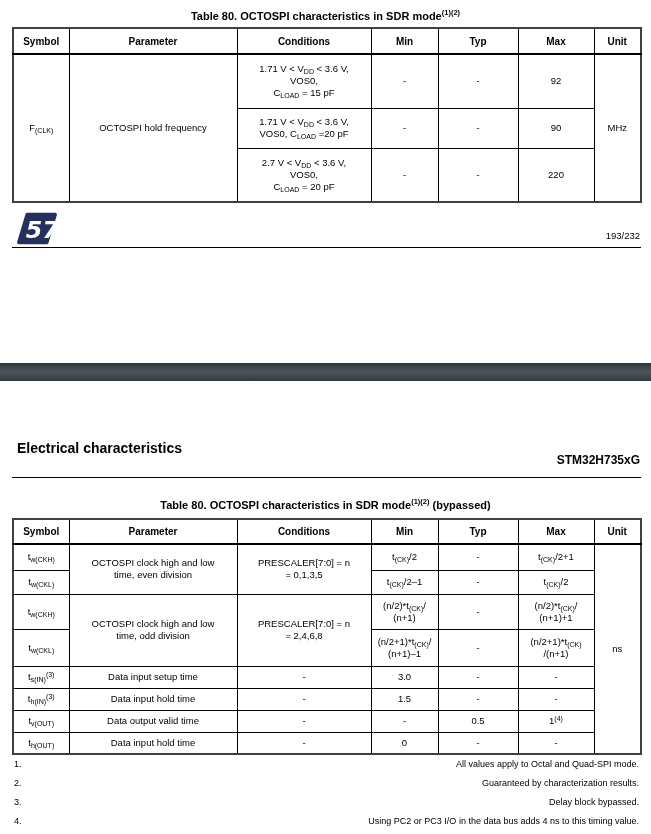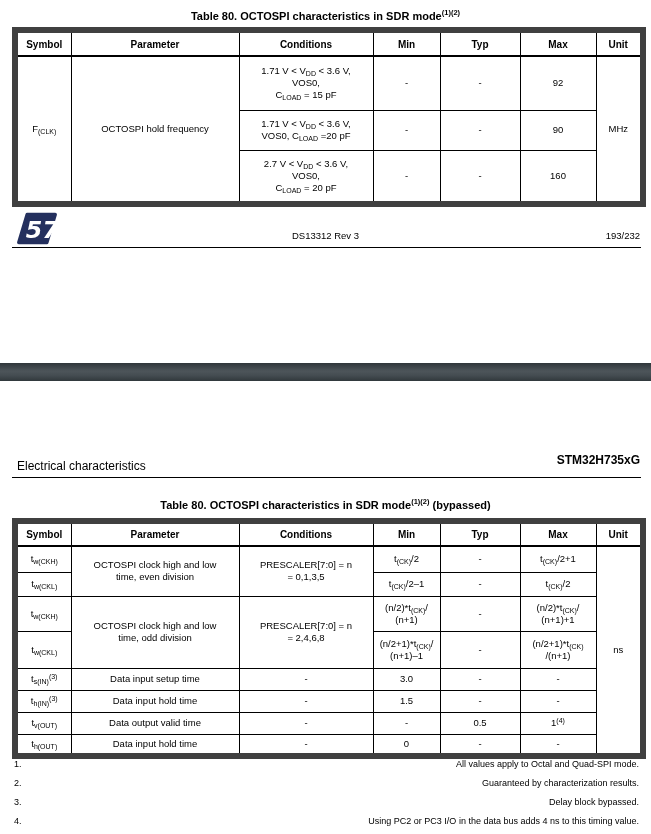--- a/index.html
+++ b/index.html
@@ -4,21 +4,21 @@
 <style>
   html,body{margin:0;padding:0;background:#fff;}
   #stage{position:relative;width:651px;height:834px;background:#fff;overflow:hidden;
          font-family:"Liberation Sans",sans-serif;color:#000;}
 
   .tbl-title{position:absolute;left:0;width:651px;text-align:center;
              font-size:11px;font-weight:bold;}
   .tbl-title sup{font-size:7.5px;}
 
   table.dtable{position:absolute;left:12px;border-collapse:collapse;table-layout:fixed;
-               width:628px;border:6px solid #404040;}
+               width:628px;border:2px solid #404040;}
   .dtable th,.dtable td{border:1px solid #000;text-align:center;vertical-align:middle;
                padding:1px 3px;overflow:hidden;}
   .dtable thead th{font-size:10px;font-weight:bold;border-bottom:2px solid #000;}
   .dtable td{font-size:9.5px;line-height:1.25;}
   .dtable sub{font-size:7px;vertical-align:-2px;line-height:0;}
   .dtable sup{font-size:7px;vertical-align:3px;line-height:0;}
 
   .t1{top:27px;}
   .t1 thead tr{height:26px;}
   .t1 tbody tr:nth-child(1){height:54px;}
@@ -37,21 +37,21 @@
   .t2 tbody tr:nth-child(8){height:22px;}
 
   .logo{position:absolute;left:16px;top:211px;width:42px;height:35px;}
   .footer-rule{position:absolute;top:247px;left:12px;width:629px;border-top:1.5px solid #000;}
   .footer-doc{position:absolute;top:230px;left:0;width:651px;text-align:center;font-size:9.5px;}
   .footer-page{position:absolute;top:230px;right:11px;font-size:9.5px;}
 
   .page-band{position:absolute;top:363px;left:0;width:651px;height:18px;
              background:linear-gradient(180deg,#2f363a 0%,#4d555a 45%,#444c51 70%,#31383c 100%);}
 
-  .h2-left{position:absolute;left:17px;top:459px;font-size:12px;font-weight:normal;}
+  .h2-left{position:absolute;left:17px;top:440px;font-size:14px;font-weight:bold;}
   .h2-right{position:absolute;right:11px;top:453px;font-size:12px;font-weight:bold;}
   .h2-rule{position:absolute;top:477px;left:12px;width:629px;border-top:1.5px solid #000;}
 
   .footnotes{position:absolute;left:14px;top:759px;width:625px;}
   .fn{display:flex;font-size:9px;line-height:11px;margin-bottom:8px;}
   .fn-num{width:18px;flex:0 0 18px;}
   .fn-text{flex:1;text-align:right;}
 </style>
 </head>
 <body>
@@ -96,30 +96,29 @@
         <tr>
           <td>1.71 V &lt; V<sub>DD</sub> &lt; 3.6 V,<br>VOS0, C<sub>LOAD</sub> =20 pF</td>
           <td>-</td>
           <td>-</td>
           <td>90</td>
         </tr>
         <tr>
           <td>2.7 V &lt; V<sub>DD</sub> &lt; 3.6 V,<br>VOS0,<br>C<sub>LOAD</sub> = 20 pF</td>
           <td>-</td>
           <td>-</td>
-          <td>160</td>
+          <td>220</td>
         </tr>
       </tbody>
   </table>
 
   <svg class="logo" viewBox="0 0 60 48">
     <path d="M16,4 L56,4 L44,44 L4,44 Z" fill="#24305e" stroke="#24305e" stroke-width="5" stroke-linejoin="round"></path>
     <text x="14" y="37" font-size="34" font-style="italic" font-weight="bold" fill="#ffffff" font-family="DejaVu Sans, sans-serif">57</text>
   </svg>
-  <div class="footer-doc">DS13312 Rev 3</div>
   <div class="footer-page">193/232</div>
   <div class="footer-rule"></div>
 
   <div class="page-band"></div>
 
   <div class="h2-left">Electrical characteristics</div>
   <div class="h2-right">STM32H735xG</div>
   <div class="h2-rule"></div>
 
   <div class="tbl-title" style="top:497px;">

